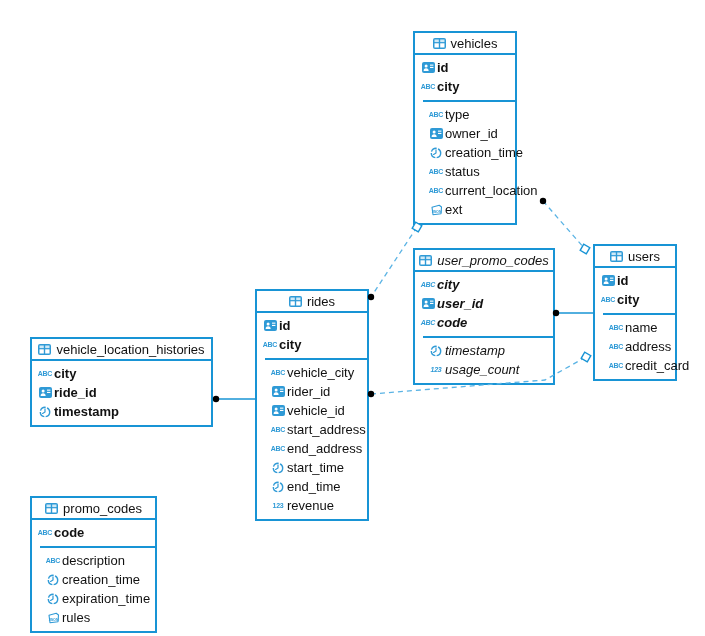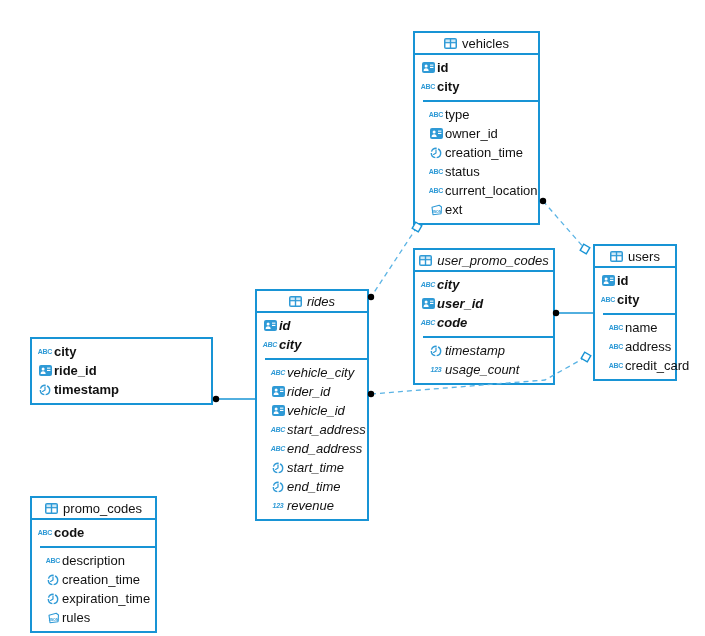--- a/index.html
+++ b/index.html
@@ -39,21 +39,21 @@
   #relationship-layer{position:absolute;left:0;top:0;pointer-events:none;}
   .rel-dashed{stroke:var(--line);stroke-width:1.3;fill:none;stroke-dasharray:5 4;}
   .rel-solid{stroke:var(--accent);stroke-width:1.4;fill:none;}
   .endpoint-dot{fill:#000000;}
   .endpoint-diamond{fill:#ffffff;stroke:var(--accent);stroke-width:1.4;}
 </style>
 </head>
 <body>
 
 <div id="erd-canvas" style="width: 705px; height: 636px;">
-    <div class="table-card" style="left: 413px; top: 31px; width: 127px;">
+    <div class="table-card" style="left: 413px; top: 31px; width: 104px;">
       <div class="table-header">
         <svg width="13" height="11" viewBox="0 0 13 11">
           <rect x="0" y="0" width="13" height="11" rx="2" fill="var(--icon)"></rect>
           <rect x="1.5" y="1.5" width="4.3" height="2.6" fill="#cfe9f7"></rect>
           <rect x="7.2" y="1.5" width="4.3" height="2.6" fill="#cfe9f7"></rect>
           <rect x="1.5" y="5.3" width="4.3" height="4.2" fill="#ffffff"></rect>
           <rect x="7.2" y="5.3" width="4.3" height="4.2" fill="#ffffff"></rect>
         </svg>
         <span>vehicles</span>
       </div>
@@ -228,21 +228,21 @@
           <span>address</span>
         </div>
         <div class="row">
           <span class="icon-cell">
             <span class="txt-icon">ABC</span>
           </span>
           <span>credit_card</span>
         </div>
       </div>
     </div>
-    <div class="table-card" style="left: 255px; top: 289px; width: 114px; font-style: italic;">
+    <div class="table-card" style="left: 255px; top: 289px; width: 114px;">
       <div class="table-header">
         <svg width="13" height="11" viewBox="0 0 13 11">
           <rect x="0" y="0" width="13" height="11" rx="2" fill="var(--icon)"></rect>
           <rect x="1.5" y="1.5" width="4.3" height="2.6" fill="#cfe9f7"></rect>
           <rect x="7.2" y="1.5" width="4.3" height="2.6" fill="#cfe9f7"></rect>
           <rect x="1.5" y="5.3" width="4.3" height="4.2" fill="#ffffff"></rect>
           <rect x="7.2" y="5.3" width="4.3" height="4.2" fill="#ffffff"></rect>
         </svg>
         <span>rides</span>
       </div>
@@ -329,20 +329,30 @@
         </div>
         <div class="row">
           <span class="icon-cell">
             <span class="txt-icon">123</span>
           </span>
           <span>revenue</span>
         </div>
       </div>
     </div>
     <div class="table-card" style="left: 30px; top: 337px; width: 183px;">
+      <div class="table-header">
+        <svg width="13" height="11" viewBox="0 0 13 11">
+          <rect x="0" y="0" width="13" height="11" rx="2" fill="var(--icon)"></rect>
+          <rect x="1.5" y="1.5" width="4.3" height="2.6" fill="#cfe9f7"></rect>
+          <rect x="7.2" y="1.5" width="4.3" height="2.6" fill="#cfe9f7"></rect>
+          <rect x="1.5" y="5.3" width="4.3" height="4.2" fill="#ffffff"></rect>
+          <rect x="7.2" y="5.3" width="4.3" height="4.2" fill="#ffffff"></rect>
+        </svg>
+        <span>vehicle_location_histories</span>
+      </div>
       <div class="section keys">
         <div class="row bold">
           <span class="icon-cell">
             <span class="txt-icon">ABC</span>
           </span>
           <span>city</span>
         </div>
         <div class="row bold">
           <span class="icon-cell">
             <svg width="13" height="11" viewBox="0 0 13 11">

